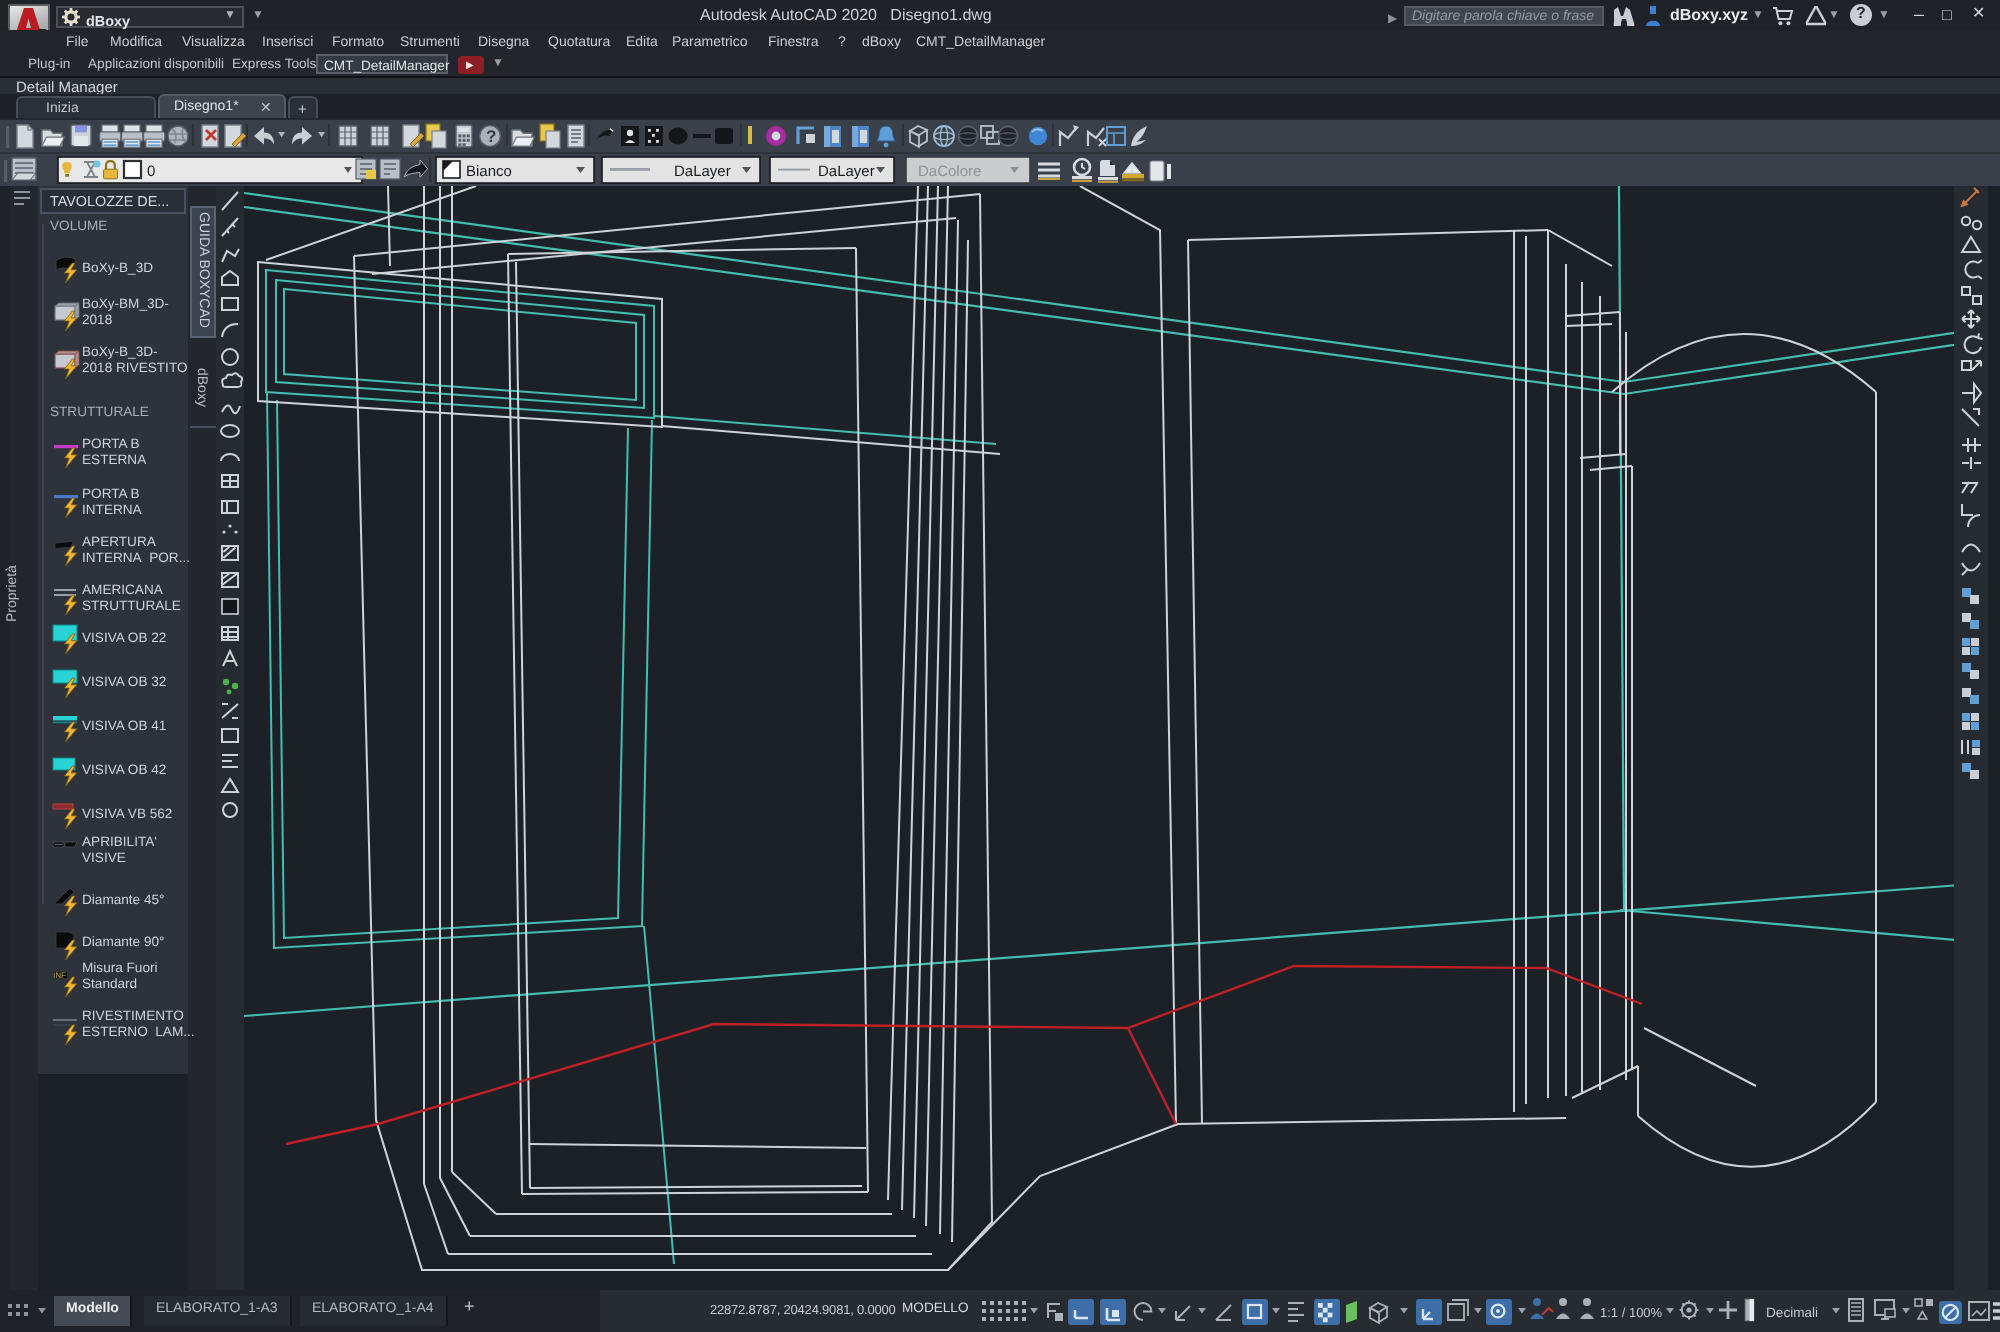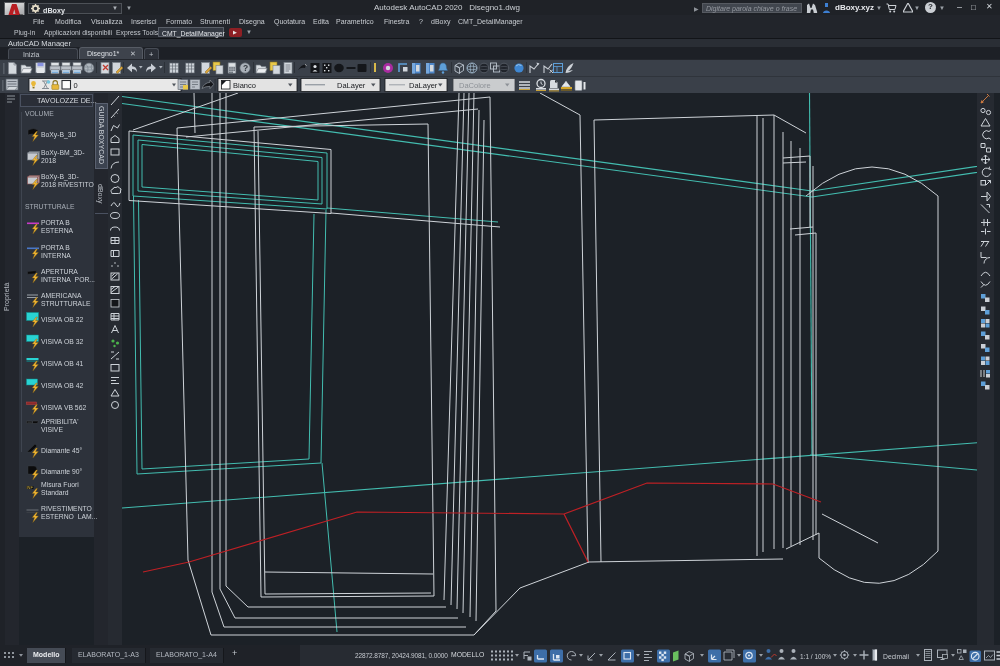--- a/index.html
+++ b/index.html
@@ -54,21 +54,21 @@
           <line x1="6.2" y1="6.2" x2="7.6" y2="7.6"></line>
           <line x1="1.4" y1="7.6" x2="2.8" y2="6.2"></line>
           <line x1="6.2" y1="2.8" x2="7.6" y2="1.4"></line>
         </g>
       </svg>
  <span style="position:absolute;left:14px;top:1.5px;color:#e4e7ea;font-size:7.2px;font-weight:bold">dBoxy</span>
  <span style="position:absolute;right:3px;top:1px;color:#aeb2b8;font-size:6px">▼</span>
 </div>
 <span class="abs" style="left:126px;top:5px;color:#9aa0a6;font-size:6px">▼</span>
 
-<span class="abs" style="left:374px;top:3px;color:#cdd1d6;font-size:8px">Autodesk AutoCAD 2020&nbsp;&nbsp;&nbsp;Disegno1.dwg</span>
+<span class="abs" style="left:350px;top:3px;color:#cdd1d6;font-size:8px">Autodesk AutoCAD 2020&nbsp;&nbsp;&nbsp;Disegno1.dwg</span>
 
 <span class="abs" style="left:694px;top:5px;color:#8c9197;font-size:6px">▶</span>
 <div class="abs" style="left:702px;top:3px;width:100px;height:10px;border:1px solid #565a61;background:#41464e">
  <span style="position:absolute;left:3px;top:1px;color:#9599a0;font-size:7px;font-style:italic">Digitare parola chiave o frase</span>
 </div>
 <svg class="abs" style="left:806px;top:3px" width="12" height="10" viewBox="0 0 12 10">
       <g fill="#c9cdd2">
         <path d="M1 2 L3 0.5 L4.5 5 L5.5 5 L7 0.5 L9 2 L11 8.5 A1.8 1.8 0 1 1 7.6 9 L7 6.5 H5 L4.4 9 A1.8 1.8 0 1 1 1 8.5 Z"></path>
       </g>
     </svg>
@@ -122,21 +122,21 @@
 <span class="m3" style="left:116px">Express Tools</span>
 <div style="position:absolute;left:158px;top:0px;width:66px;height:10px;background:#343942;border:1px solid #5a5f68">
         <span style="position:absolute;left:3px;top:1.5px;color:#e2e5e9;font-size:6.8px">CMT_DetailManager</span>
       </div>
 <div style="position:absolute;left:229px;top:1px;width:13px;height:9px;background:#8d1f24;border-radius:2px">
         <span style="position:absolute;left:4px;top:1.2px;color:#e8e8e8;font-size:5px">▶</span>
       </div>
 <span class="m3" style="left:246px;color:#9aa0a6;font-size:6px">▼</span>
 </div>
 <div class="abs" id="dmrow">
-      <span style="position:absolute;left:8px;top:0px;color:#d6dadf;font-size:7.5px">AutoCAD Manager</span>
+      <span style="position:absolute;left:8px;top:0px;color:#d6dadf;font-size:7.5px">Detail Manager</span>
     </div>
 <div class="abs" id="tabrow">
 <div style="position:absolute;left:8px;top:1px;width:70px;height:11px;background:#2b2f37;border:1px solid #474c55;border-bottom:none;border-radius:3px 3px 0 0">
         <span style="position:absolute;left:14px;top:1.5px;color:#c3c8ce;font-size:7px">Inizia</span>
       </div>
 <div style="position:absolute;left:79px;top:0px;width:64px;height:12px;background:#3e434c;border:1px solid #565b64;border-bottom:none;border-radius:3px 3px 0 0">
         <span style="position:absolute;left:7px;top:2px;color:#dde0e5;font-size:7px">Disegno1*</span>
         <span style="position:absolute;left:50px;top:1.5px;color:#c3c8ce;font-size:7px">✕</span>
       </div>
 <div style="position:absolute;left:144px;top:1px;width:15px;height:11px;background:#2b2f37;border:1px solid #474c55;border-bottom:none;border-radius:3px 3px 0 0">
@@ -531,21 +531,21 @@
 <div class="abs" id="palette"></div>
 <div class="abs" id="vtabs"></div>
 <div class="abs" id="ltoolbar"></div>
 <div class="abs" id="rtoolbar"></div>
 <span class="vtext2" style="left:3px;top:311px;color:#b8bdc4">Proprietà</span>
 <svg class="abs" style="left:5px;top:94px" width="12" height="10" viewBox="0 0 12 10">
       <path d="M2 2 h8 M2 5 h8 M2 8 h5" stroke="#8f959c" stroke-width="1"></path>
     </svg>
 
 <div class="abs" style="left:20px;top:94px;width:73px;height:13px;background:#2a2e37;border:1px solid #4a5160">
-      <span style="position:absolute;left:16px;top:1px;color:#d8dce1;font-size:7.2px;white-space:nowrap">TAVOLOZZE DE...</span>
+      <span style="position:absolute;left:4px;top:1px;color:#d8dce1;font-size:7.2px;white-space:nowrap">TAVOLOZZE DE...</span>
     </div>
 <span class="abs psec" style="top:110px">VOLUME</span>
 <span class="abs psec" style="top:203px">STRUTTURALE</span>
 
 <div class="abs" style="left:21px;top:112px;width:1px;height:340px;background:#3f4550"></div>
 
 <div class="abs" style="left:95px;top:103px;width:13px;height:66px;background:#3c4350;border:1px solid #5a6170"></div>
 <span class="vtext" style="left:105px;top:106px;color:#ccd1d7">GUIDA BOXYCAD</span>
 <div class="abs" style="left:95px;top:180px;width:13px;height:34px;border-bottom:1px solid #4a5160"></div>
 <span class="vtext" style="left:104px;top:184px;color:#b8bdc4">dBoxy</span>

